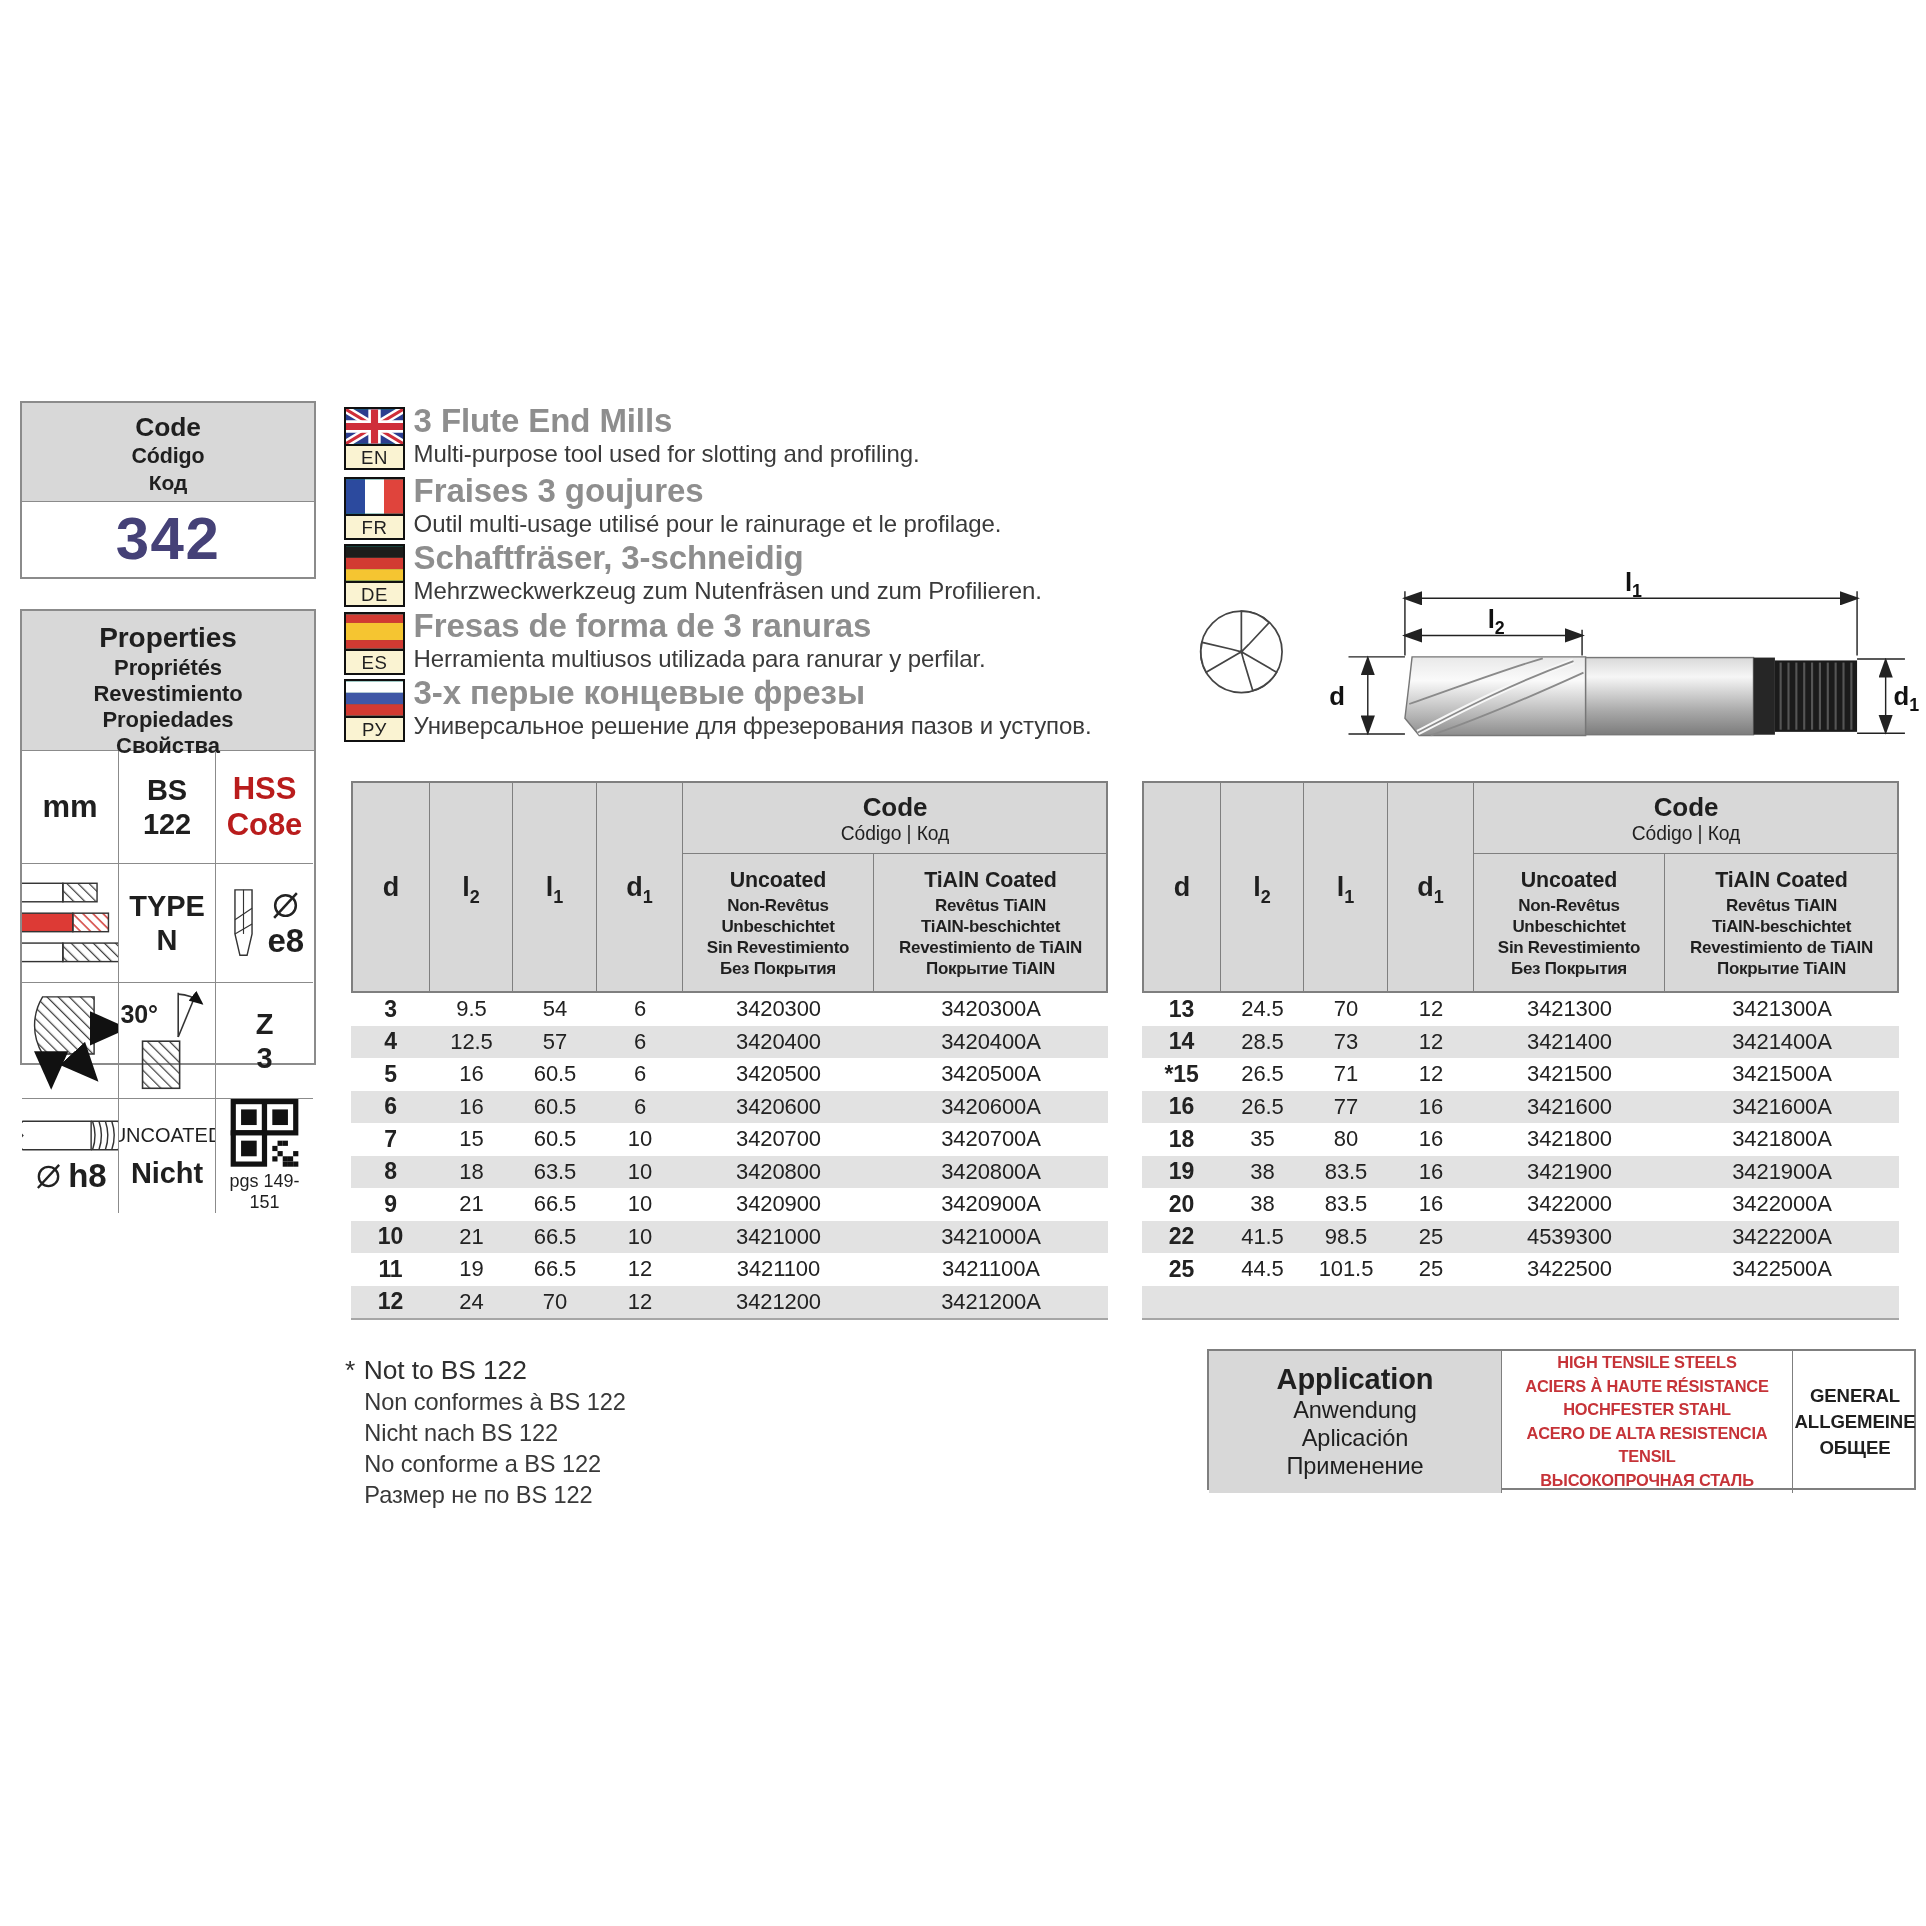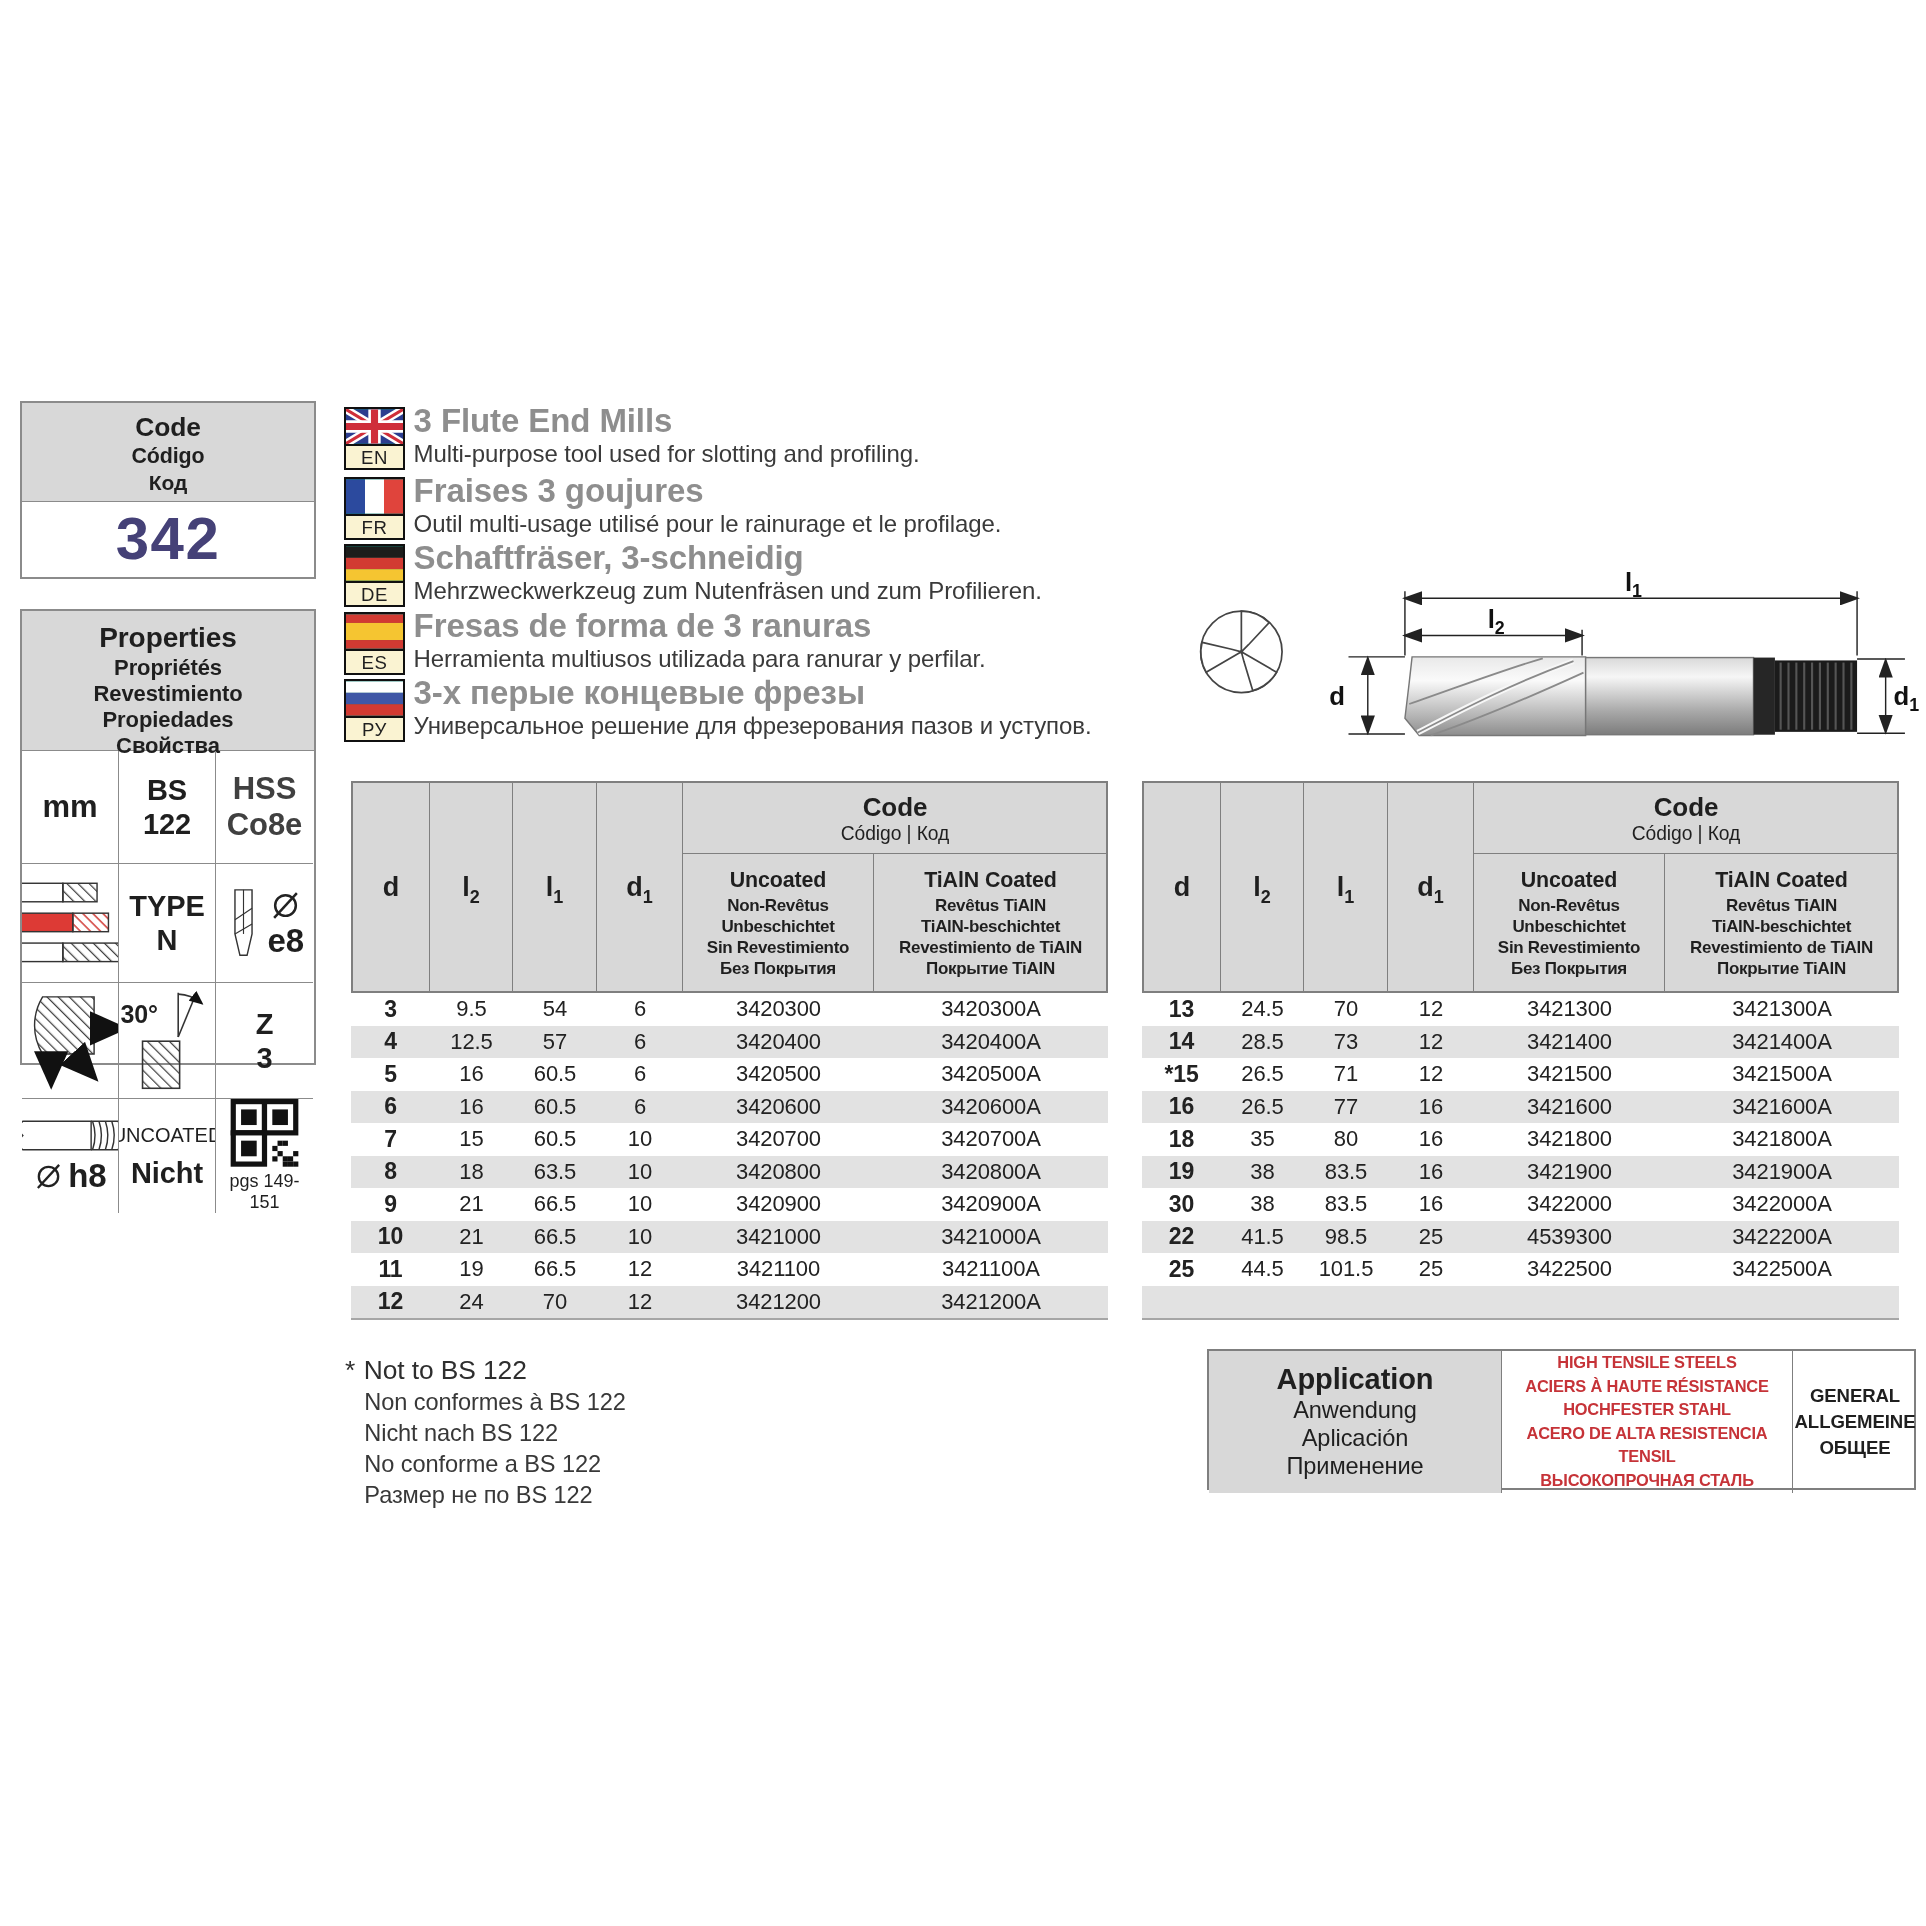--- a/index.html
+++ b/index.html
@@ -30,21 +30,21 @@
   .props-hdr .p1 { font-size:28px; font-weight:bold; line-height:34px; }
   .props-hdr .pn { font-size:22px; font-weight:bold; line-height:26px; }
   .props-grid { display:grid; grid-template-columns:97px 97px 97px;
     grid-template-rows:113px 119px 116px 114px; }
   .pcell { border-right:1.4px solid #8b8b8b; border-bottom:1.4px solid #8b8b8b;
     display:flex; flex-direction:column; align-items:center; justify-content:center;
     text-align:center; overflow:hidden; }
   .pcell.last-col { border-right:none; }
   .pcell.last-row { border-bottom:none; }
   .p-big { font-size:31px; font-weight:bold; line-height:36px; }
-  .p-red { color:#404040; font-size:31px; font-weight:bold; line-height:36px; }
+  .p-red { color:#b91c1c; font-size:31px; font-weight:bold; line-height:36px; }
   .p-mid { font-size:29px; font-weight:bold; line-height:34px; }
   .p-uncoated { font-size:20px; letter-spacing:0; line-height:24px; }
   .p-tialn { font-size:29px; font-weight:bold; line-height:33px; margin-top:10px; }
   .p-tol { font-size:33px; font-weight:bold; }
   .qr-caption { font-size:18px; letter-spacing:0; margin-top:4.3px; }
   .tol-row { display:flex; align-items:center; gap:5.7px; margin-top:2.9px; }
   .e8-col { display:flex; flex-direction:column; align-items:center; gap:1.4px; }
   .angle-wrap { position:relative; width:93px; height:107px; }
   .angle-txt { position:absolute; left:0; top:13px; font-size:25px; font-weight:bold; }
 
@@ -627,21 +627,21 @@
       </div>
       <div class="trow stripe">
         <div class="cell c-d">19</div>
         <div class="cell c-l2">38</div>
         <div class="cell c-l1">83.5</div>
         <div class="cell c-d1">16</div>
         <div class="cell c-uncoated">3421900</div>
         <div class="cell c-coated">3421900A</div>
       </div>
       <div class="trow">
-        <div class="cell c-d">30</div>
+        <div class="cell c-d">20</div>
         <div class="cell c-l2">38</div>
         <div class="cell c-l1">83.5</div>
         <div class="cell c-d1">16</div>
         <div class="cell c-uncoated">3422000</div>
         <div class="cell c-coated">3422000A</div>
       </div>
       <div class="trow stripe">
         <div class="cell c-d">22</div>
         <div class="cell c-l2">41.5</div>
         <div class="cell c-l1">98.5</div>

